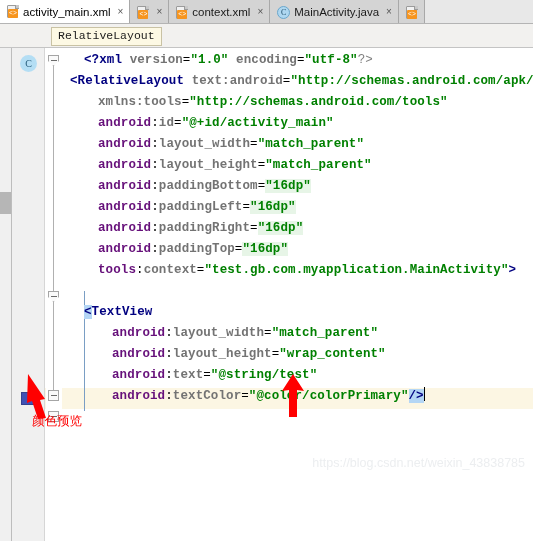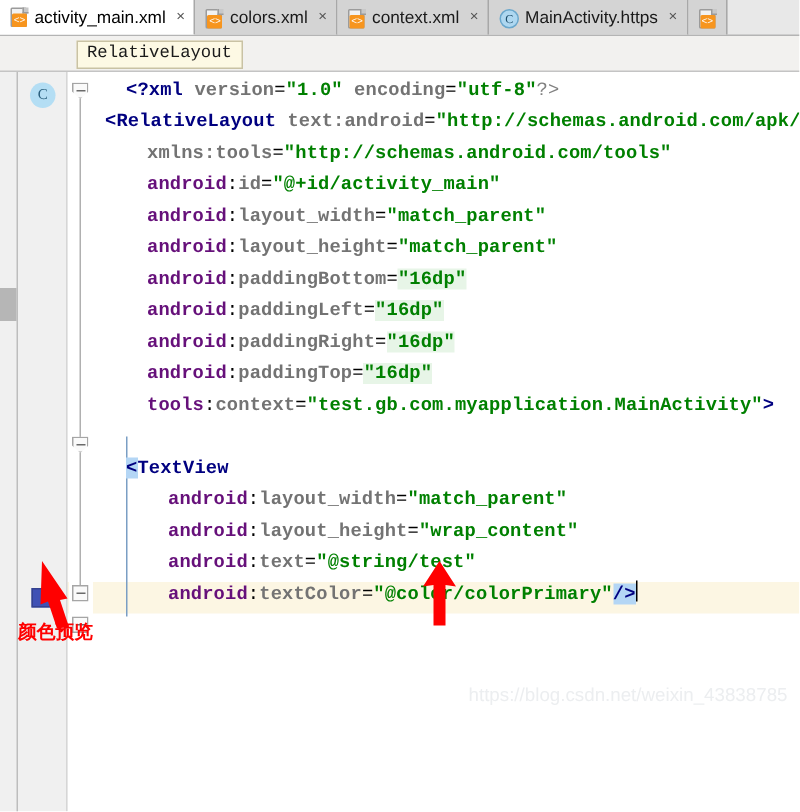--- a/index.html
+++ b/index.html
@@ -296,37 +296,36 @@
       <span class="tab-label">activity_main.xml</span>
       <span class="tab-close">×</span>
     </div>
 
     <div class="tab">
       <span class="icon-xml">
         <span class="page"></span>
           <span class="corner"></span>
           <span class="badge">&lt;&gt;</span>
       </span>
-      <span class="tab-label">colors.xml</span>
       <span class="tab-close">×</span>
     </div>
 
     <div class="tab">
       <span class="icon-xml">
         <span class="page"></span>
           <span class="corner"></span>
           <span class="badge">&lt;&gt;</span>
       </span>
       <span class="tab-label">context.xml</span>
       <span class="tab-close">×</span>
     </div>
 
     <div class="tab">
       <span class="icon-class">C</span>
-      <span class="tab-label">MainActivity.https</span>
+      <span class="tab-label">MainActivity.java</span>
       <span class="tab-close">×</span>
     </div>
 
     <div class="tab partial">
       <span class="icon-xml">
         <span class="page"></span>
           <span class="corner"></span>
           <span class="badge">&lt;&gt;</span>
       </span>
       <span class="tab-label"></span>
@@ -400,17 +399,17 @@
   </div>
 
   <svg class="arrow" style="left:20px; top:372px;" width="42" height="48" viewBox="0 0 42 48">
     <path d="M 26 46 L 20 28 L 25 27 L 8 2 L 7 31 L 12 29 L 18 47 Z" fill="#ff0000"></path>
   </svg>
 
   <svg class="arrow" style="left:278px; top:372px;" width="34" height="46" viewBox="0 0 34 46">
     <path d="M 11 45 L 11 18 L 4 19 L 15 2 L 26 19 L 19 18 L 19 45 Z" fill="#ff0000"></path>
   </svg>
 
-  <div class="note-cn" style="left:12px; top:413px;font-weight:bold;">颜色预览</div>
+  <div class="note-cn" style="left:32px; top:413px;">颜色预览</div>
 
   <div class="watermark">https://blog.csdn.net/weixin_43838785</div>
 
 </div>
 
 </body></html>

